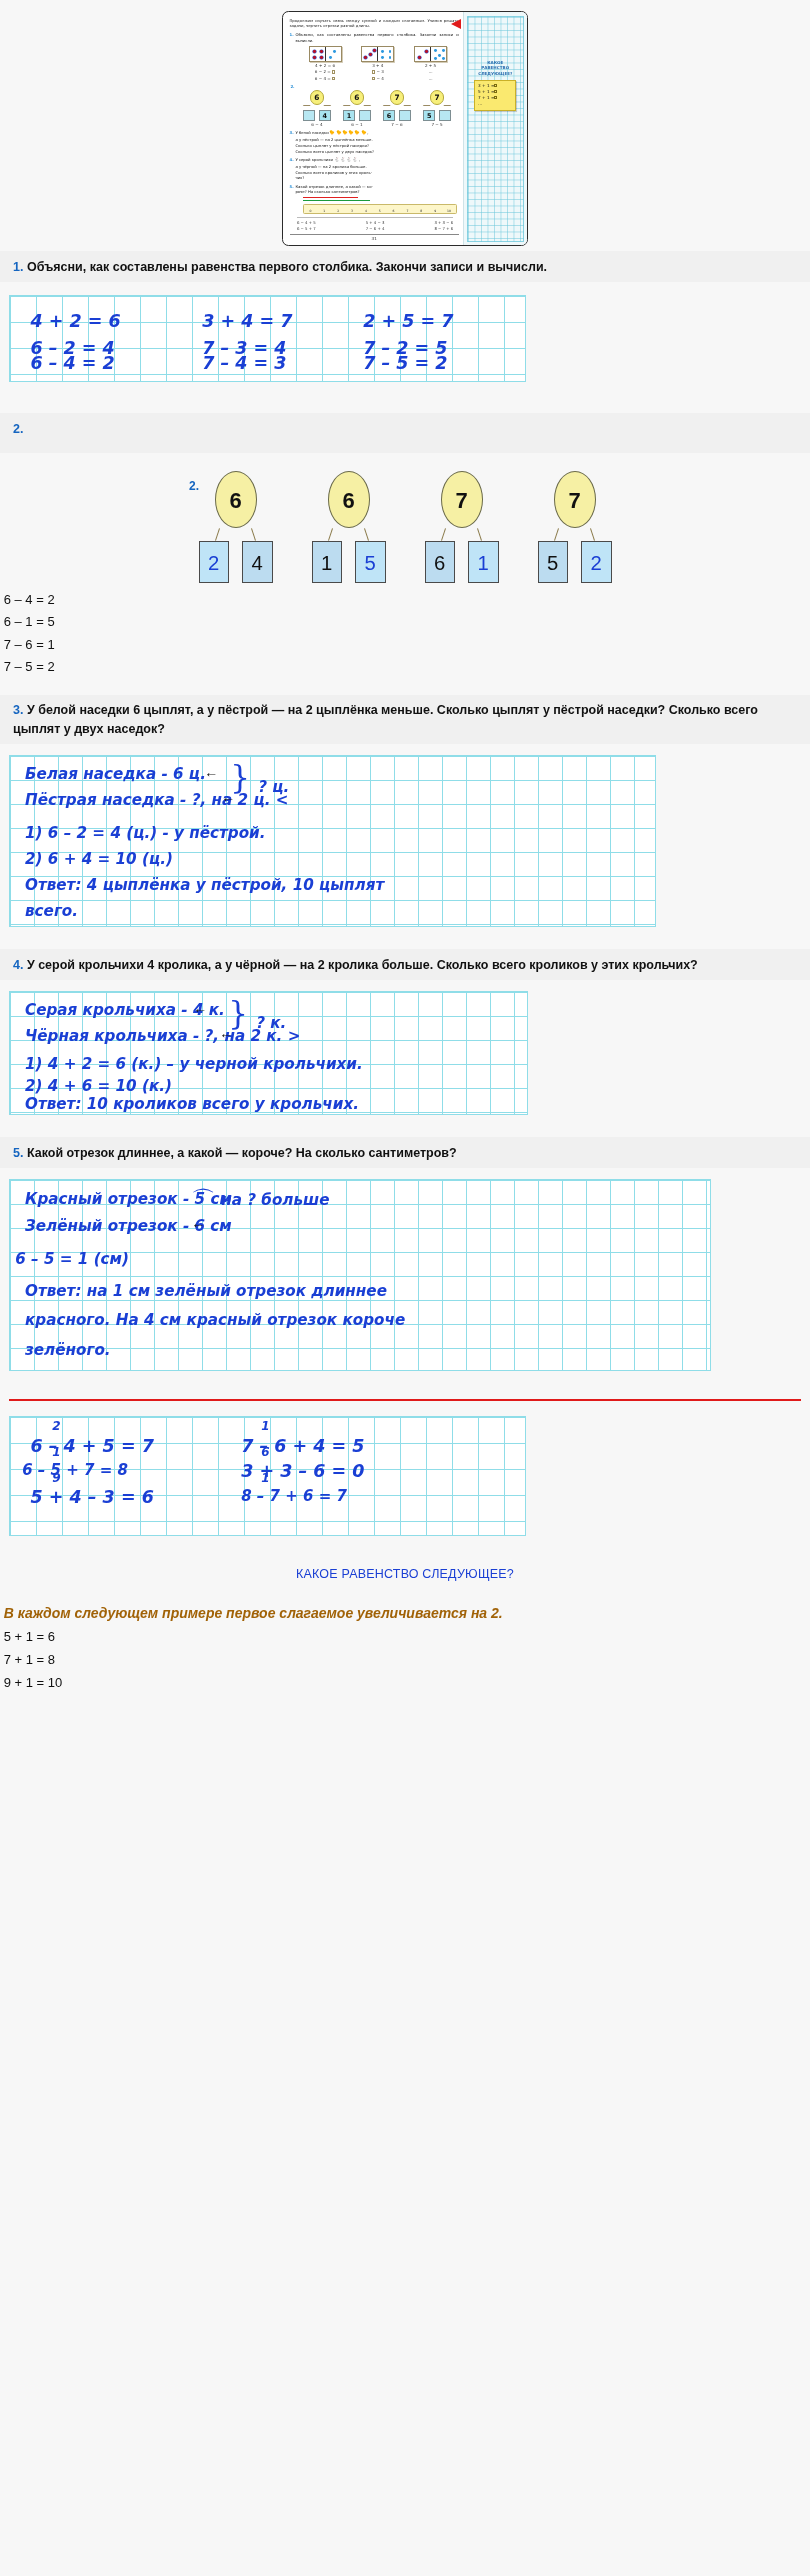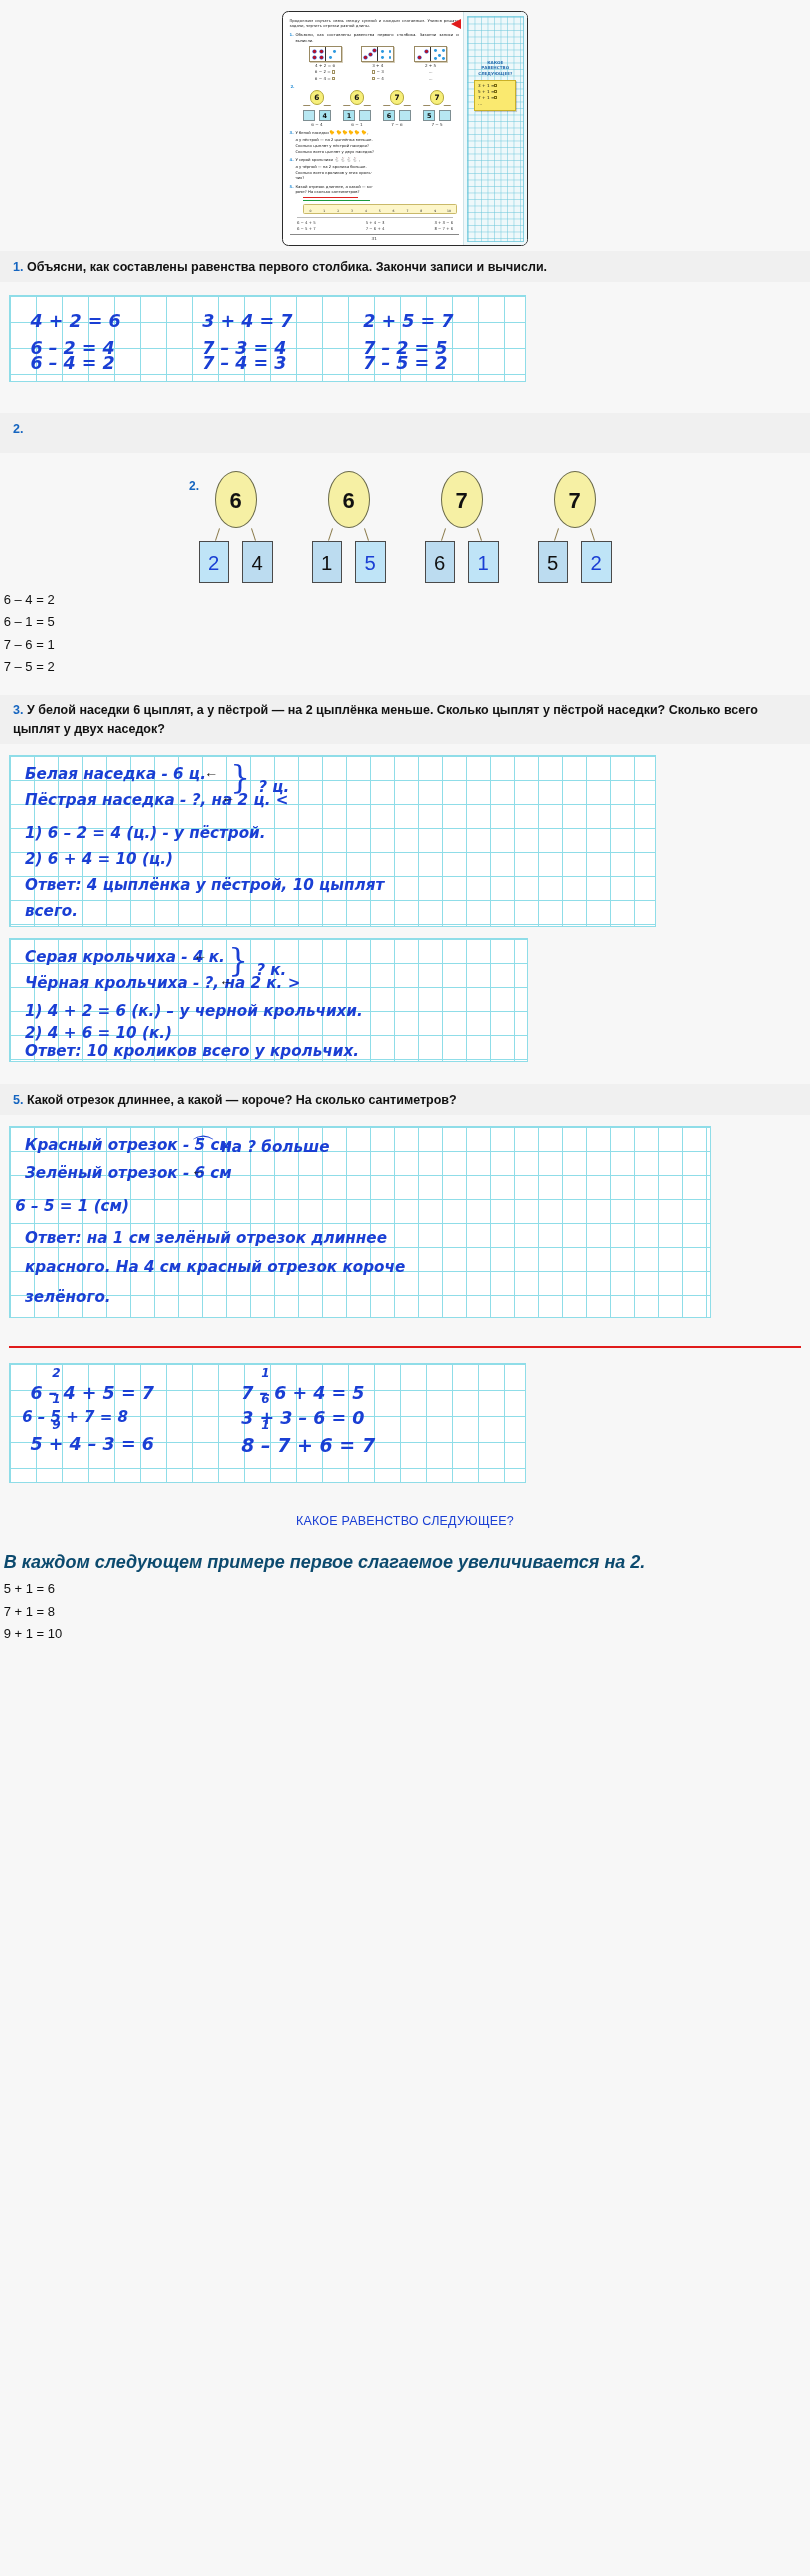--- a/index.html
+++ b/index.html
@@ -218,22 +218,22 @@
   }
   .t2-cell.blue { color:#1a3fd4; background:#bfe4f7; }
 
   hr.redline { border:none; border-top: 2.8px solid #e01b1b; margin: 28px 9.2px 0 9.2px; }
 
   .center-blue {
     text-align:center; color:#1a3fd4; font-size: 12.5px;
     margin: 31px 0 0 0; letter-spacing:0.2px;
   }
   .italic-note {
-    font-style: italic; font-weight: bold; font-size: 18px;
-    margin: 24px 0 0 3.7px; color:#0c4a6e;
+    font-style: italic; font-weight: bold; font-size: 14px;
+    margin: 24px 0 0 3.7px; color:#a16207;
   }
   .sup { font-size: 12px; font-style: italic; color:#1a3fd4; font-weight:bold; }
 </style>
 </head>
 <body>
 
 <div class="page">
 
 
   <div class="scan-wrap">
@@ -526,20 +526,24 @@
     <div class="ln hand" style="left:14.8px; top:35px">Пёстрая наседка - ?, на 2 ц. &lt;</div>
     <div class="arrow-l" style="left:211px; top:33px; color:#111">←</div>
     <div class="brace" style="left:220px; top:5.5px">}</div>
     <div class="ln hand" style="left:248px; top:22px">? ц.</div>
     <div class="ln hand" style="left:14.8px; top:68px">1) 6 – 2 = 4 (ц.) - у пёстрой.</div>
     <div class="ln hand" style="left:14.8px; top:94px">2) 6 + 4 = 10 (ц.)</div>
     <div class="ln hand" style="left:14.8px; top:120px">Ответ: 4 цыплёнка у пёстрой, 10 цыплят</div>
     <div class="ln hand" style="left:14.8px; top:146px">всего.</div>
   </div>
 
+  <div class="task-head" style="margin-top:22px">
+    <span class="n">4.</span>
+    <span>У серой крольчихи 4 кролика, а у чёрной — на 2 кролика больше. Сколько всего кроликов у этих крольчих?</span>
+  </div>
 
   <div class="grid-block" id="grid4">
     <div class="ln hand" style="left:14.8px; top:9.2px">Серая крольчиха - 4 к.</div>
     <div class="arrow-l" style="left:183px; top:7.4px; color:#111">←</div>
     <div class="ln hand" style="left:14.8px; top:35px">Чёрная крольчиха - ?, на 2 к. &gt;</div>
     <div class="arrow-l" style="left:209px; top:33px; color:#111">←</div>
     <div class="brace" style="left:218px; top:5.5px">}</div>
     <div class="ln hand" style="left:246px; top:22px">? к.</div>
     <div class="ln hand" style="left:14.8px; top:63px">1) 4 + 2 = 6 (к.) – у черной крольчихи.</div>
     <div class="ln hand" style="left:14.8px; top:85px">2) 4 + 6 = 10 (к.)</div>
@@ -572,21 +576,21 @@
     <div class="ln hand" style="left:231px; top:18.5px; font-size:17.5px">7 – 6 + 4 = 5</div>
 
     <div class="ln hand sup" style="left:42px; top:28px">1</div>
     <div class="ln hand" style="left:12px; top:44px; font-size:15px">6 – 5 + 7 = 8</div>
     <div class="ln hand sup" style="left:251px; top:28px">6</div>
     <div class="ln hand" style="left:231px; top:44px; font-size:17.5px">3 + 3 – 6 = 0</div>
 
     <div class="ln hand sup" style="left:42px; top:54px">9</div>
     <div class="ln hand" style="left:20.3px; top:70px; font-size:17.5px">5 + 4 – 3 = 6</div>
     <div class="ln hand sup" style="left:251px; top:54px">1</div>
-    <div class="ln hand" style="left:231px; top:70px; font-size:19px">8 – 7 + 6 = 7</div>
+    <div class="ln hand" style="left:231px; top:70px; font-size:15px">8 – 7 + 6 = 7</div>
   </div>
 
   <div class="center-blue">КАКОЕ РАВЕНСТВО СЛЕДУЮЩЕЕ?</div>
   <div class="italic-note">В каждом следующем примере первое слагаемое увеличивается на 2.</div>
 
   <div class="plain plain-list" style="padding-bottom:22px">
     <div>5 + 1 = 6</div>
     <div>7 + 1 = 8</div>
     <div>9 + 1 = 10</div>
   </div>

